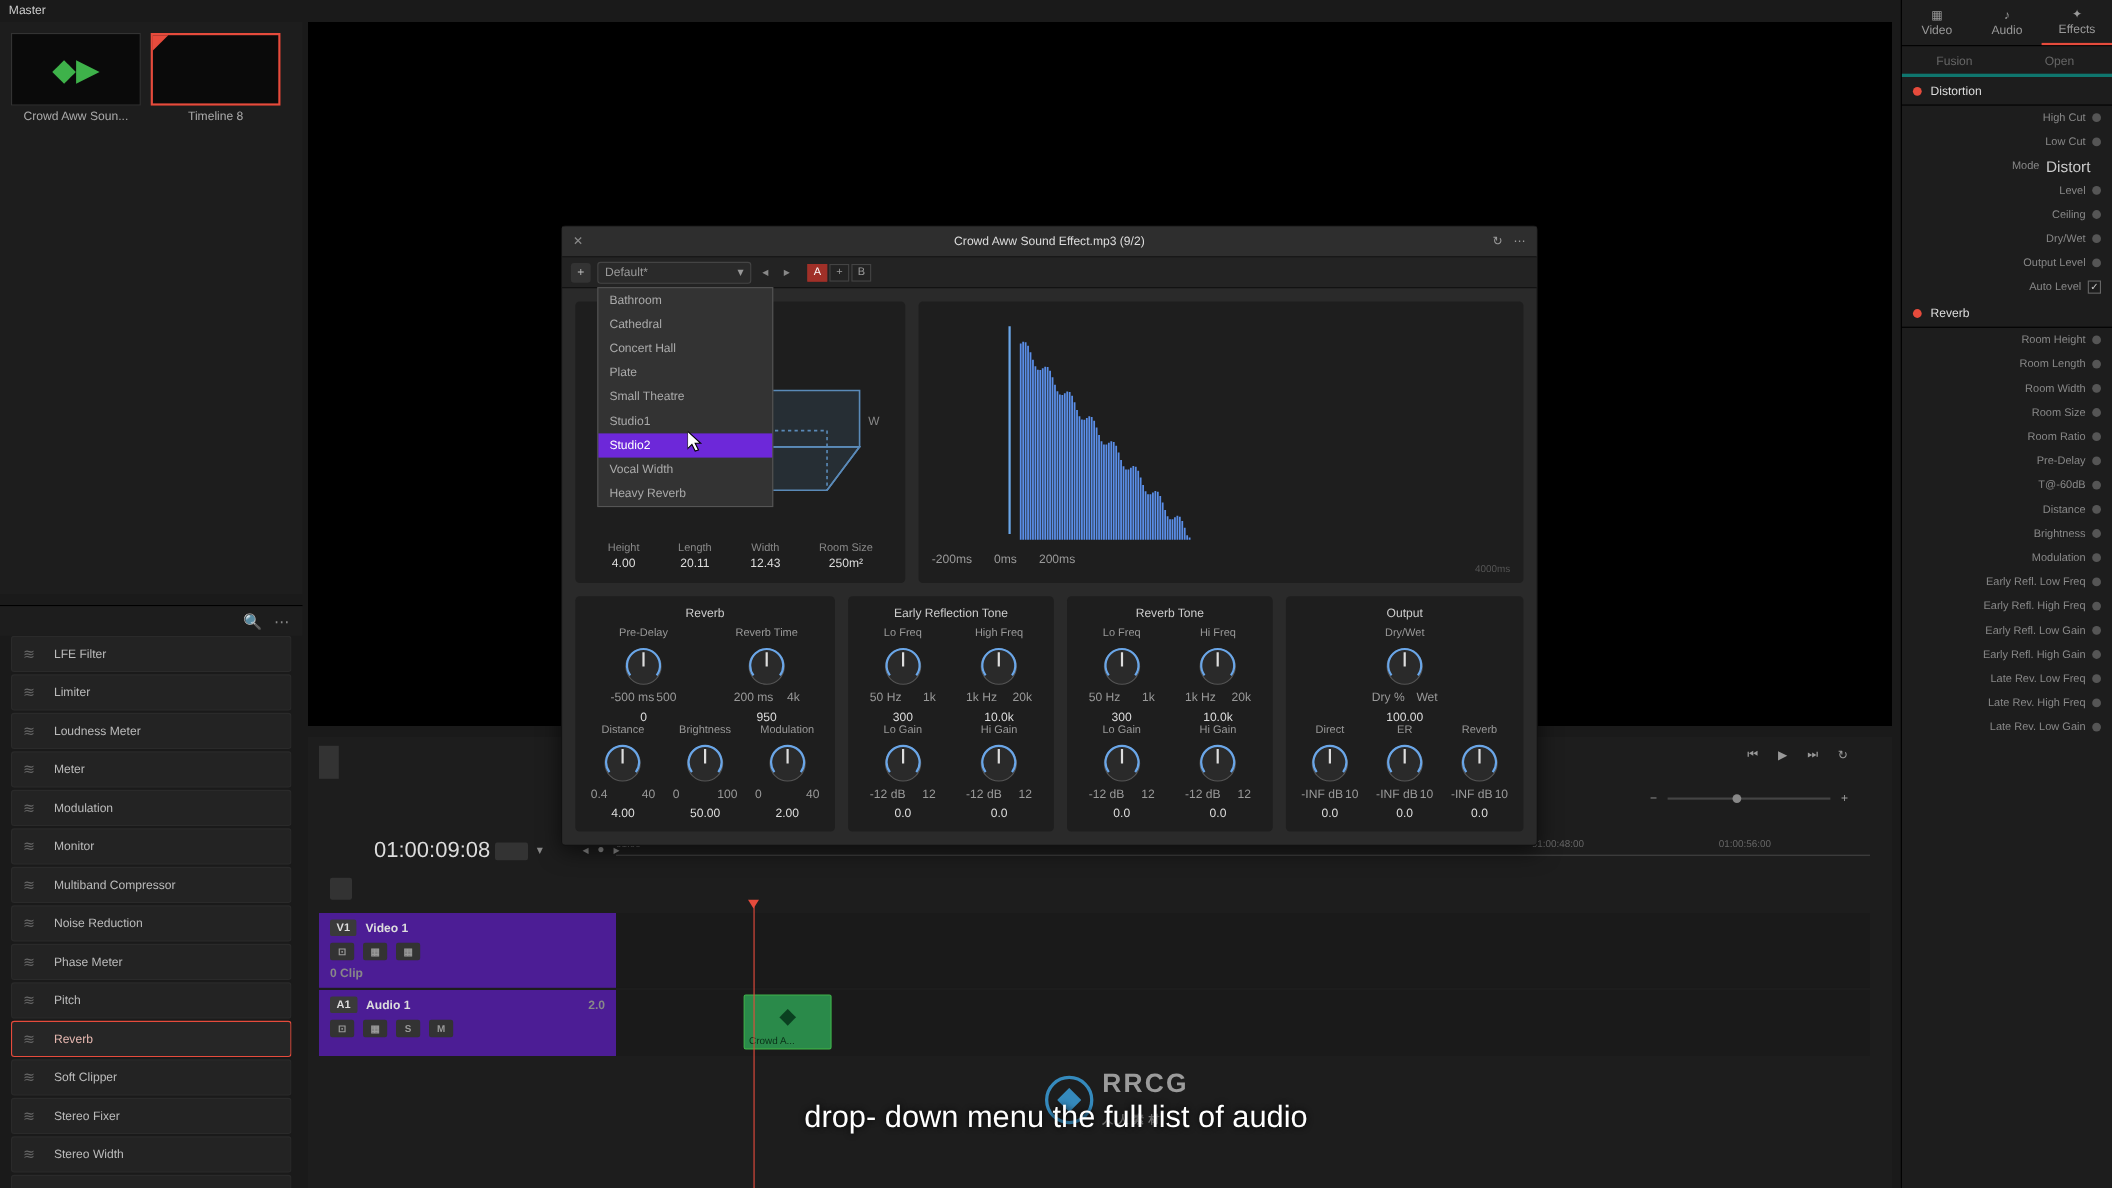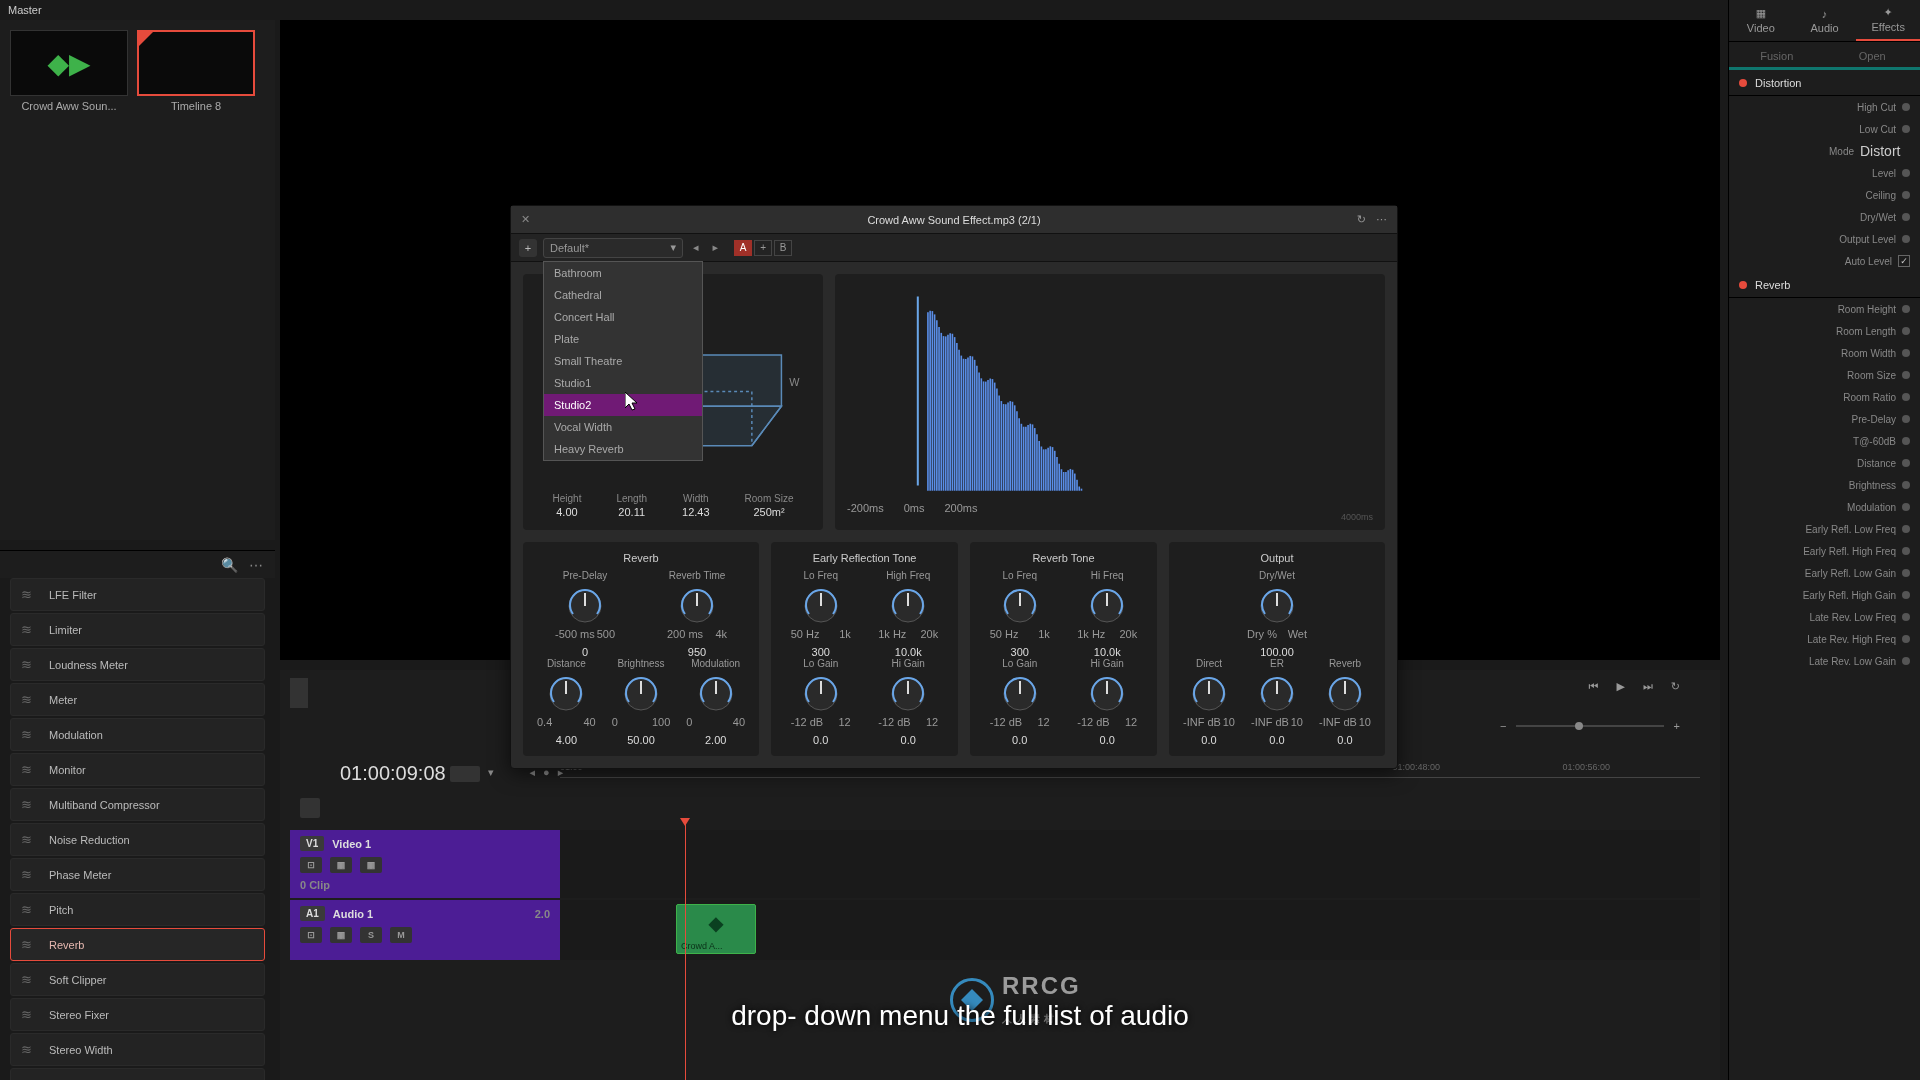--- a/index.html
+++ b/index.html
@@ -53,21 +53,21 @@
 .rev-tool { height:28px; display:flex; align-items:center; padding:0 8px; gap:6px; background:#232323; border-bottom:1px solid #111; }
 .rev-tool .plus { width:18px; height:18px; background:#333; border-radius:3px; text-align:center; line-height:18px; color:#bbb; cursor:pointer; }
 .rev-tool .preset { width:140px; height:20px; background:#2a2a2a; border:1px solid #444; border-radius:3px; padding:0 6px; display:flex; align-items:center; justify-content:space-between; color:#ddd; position:relative; cursor:pointer; }
 .rev-tool .nav { color:#888; padding:0 4px; cursor:pointer; }
 .rev-tool .ab { display:flex; gap:2px; margin-left:6px; }
 .rev-tool .ab span { width:18px; height:16px; border:1px solid #444; text-align:center; line-height:14px; font-size:10px; }
 .rev-tool .ab .on { background:#a03028; color:#fff; border-color:#a03028; }
 
 .preset-menu { position:absolute; top:22px; left:-1px; width:160px; background:#333; border:1px solid #555; z-index:5; }
 .preset-menu div { padding:5px 10px; color:#aaa; cursor:pointer; }
-.preset-menu div.hov { background:#701a75; color:#fff; }
+.preset-menu div.hov { background:#6d28d9; color:#fff; }
 
 .rev-body { padding:12px; }
 .rev-row1 { display:flex; gap:12px; }
 .room-panel { flex:0 0 300px; height:256px; background:#1e1e1e; border-radius:4px; padding:12px; display:flex; flex-direction:column; }
 .room-panel svg { flex:1; }
 .room-panel .dims { display:flex; justify-content:space-around; margin-top:6px; }
 .room-panel .dims .d { text-align:center; }
 .room-panel .dims .lbl { color:#888; font-size:10px; }
 .room-panel .dims .v { color:#ddd; font-size:11px; margin-top:2px; }
 
@@ -410,21 +410,21 @@
           </div>
         </div>
       </div>
     </div>
   <div class="playhead"></div>
 </div>
 
 <div class="revwin">
   <div class="rev-title">
     <span class="x">✕</span>
-    <span class="t">Crowd Aww Sound Effect.mp3 (2/1)</span>
+    <span class="t">Crowd Aww Sound Effect.mp3 (9/2)</span>
     <span class="r">
       <span>↻</span>
       <span>⋯</span>
     </span>
   </div>
   <div class="rev-tool">
     <span class="plus">+</span>
     <div class="preset">
       <span>Default*</span>
         <span>▾</span>

